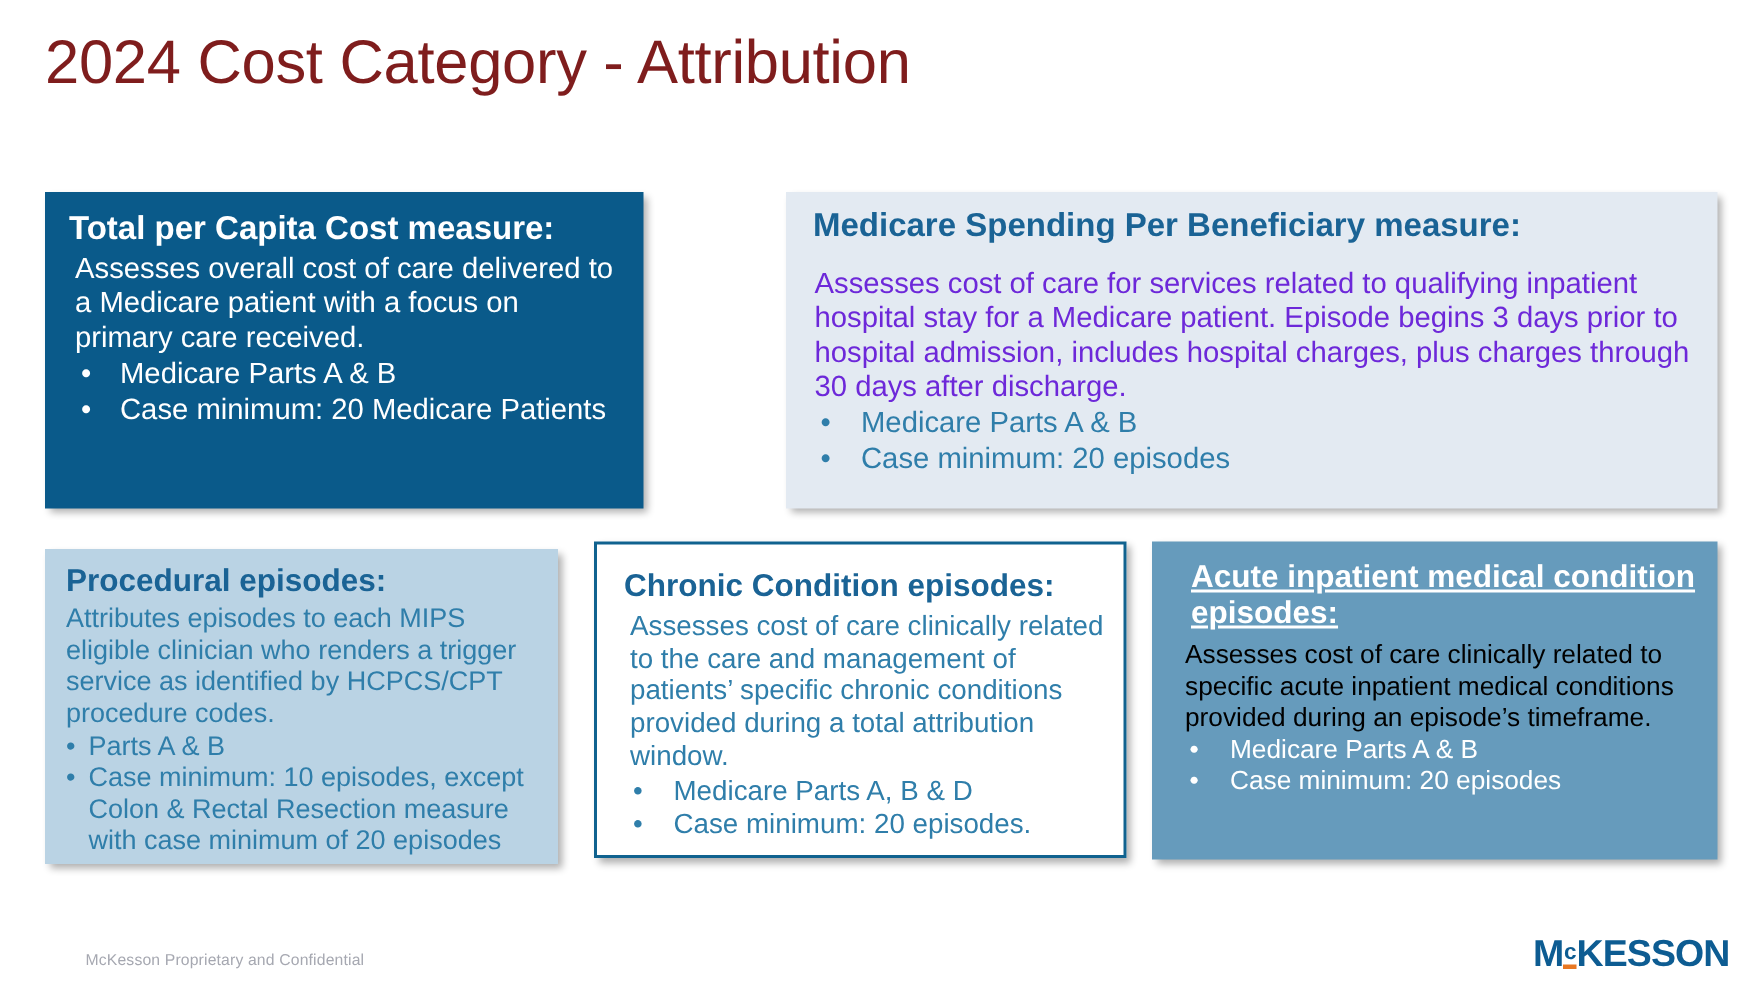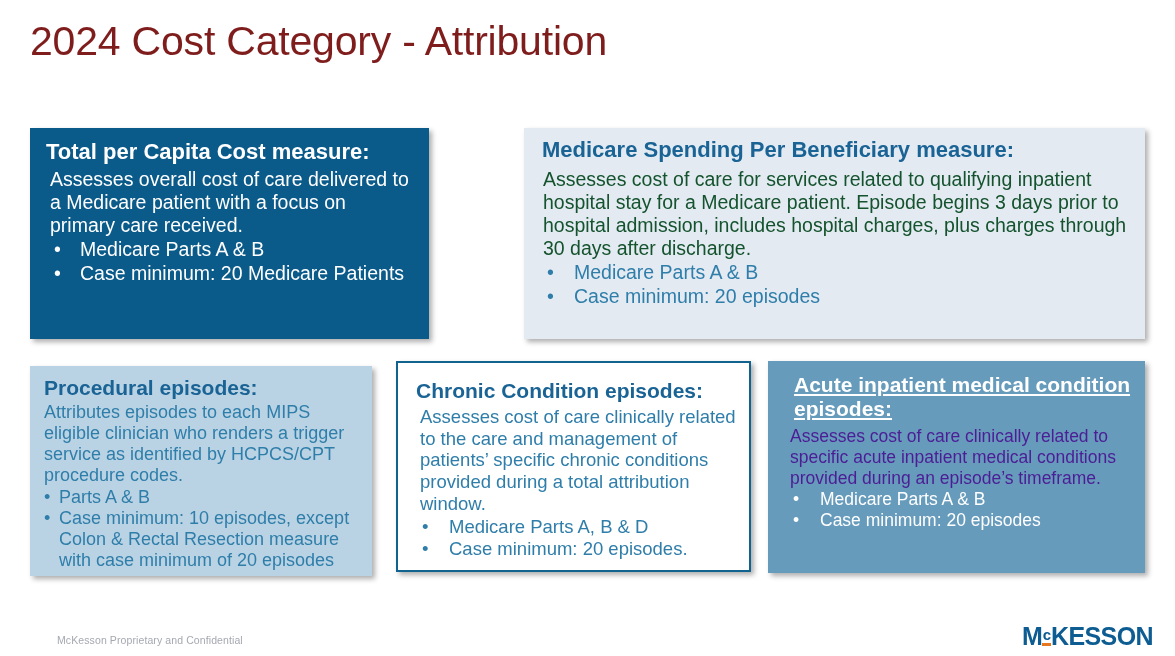--- a/index.html
+++ b/index.html
@@ -93,25 +93,25 @@
     left: 524px;
     top: 128px;
     width: 621px;
     height: 211px;
     background: #e3eaf2;
     padding: 10px 16px 0 18px;
   }
   #card-mspb .card-heading {
     font-size: 22px;
     color: #1a6395;
-    margin-bottom: 5px;
+    margin-bottom: 15px;
   }
   #card-mspb .card-body {
     font-size: 19.5px;
-    color: #14532d;
+    color: #6d28d9;
     padding-left: 1px;
   }
   #card-mspb ul.bullets {
     font-size: 19.5px;
     color: #2f7eaa;
     margin-top: 1px;
   }
   #card-mspb ul.bullets li {
     padding-left: 32px;
     margin-bottom: 1px;
@@ -189,21 +189,21 @@
   }
   #card-acute .card-heading {
     font-size: 21px;
     color: #ffffff;
     margin-bottom: 6px;
     padding-left: 4px;
     text-decoration: underline;
   }
   #card-acute .card-body {
     font-size: 17.5px;
-    color: #4c1d95;
+    color: #000000;
     padding-left: 0px;
   }
   #card-acute ul.bullets {
     font-size: 17.5px;
     color: #ffffff;
     margin-top: 1px;
   }
   #card-acute ul.bullets li {
     padding-left: 30px;
     margin-bottom: 0px;

